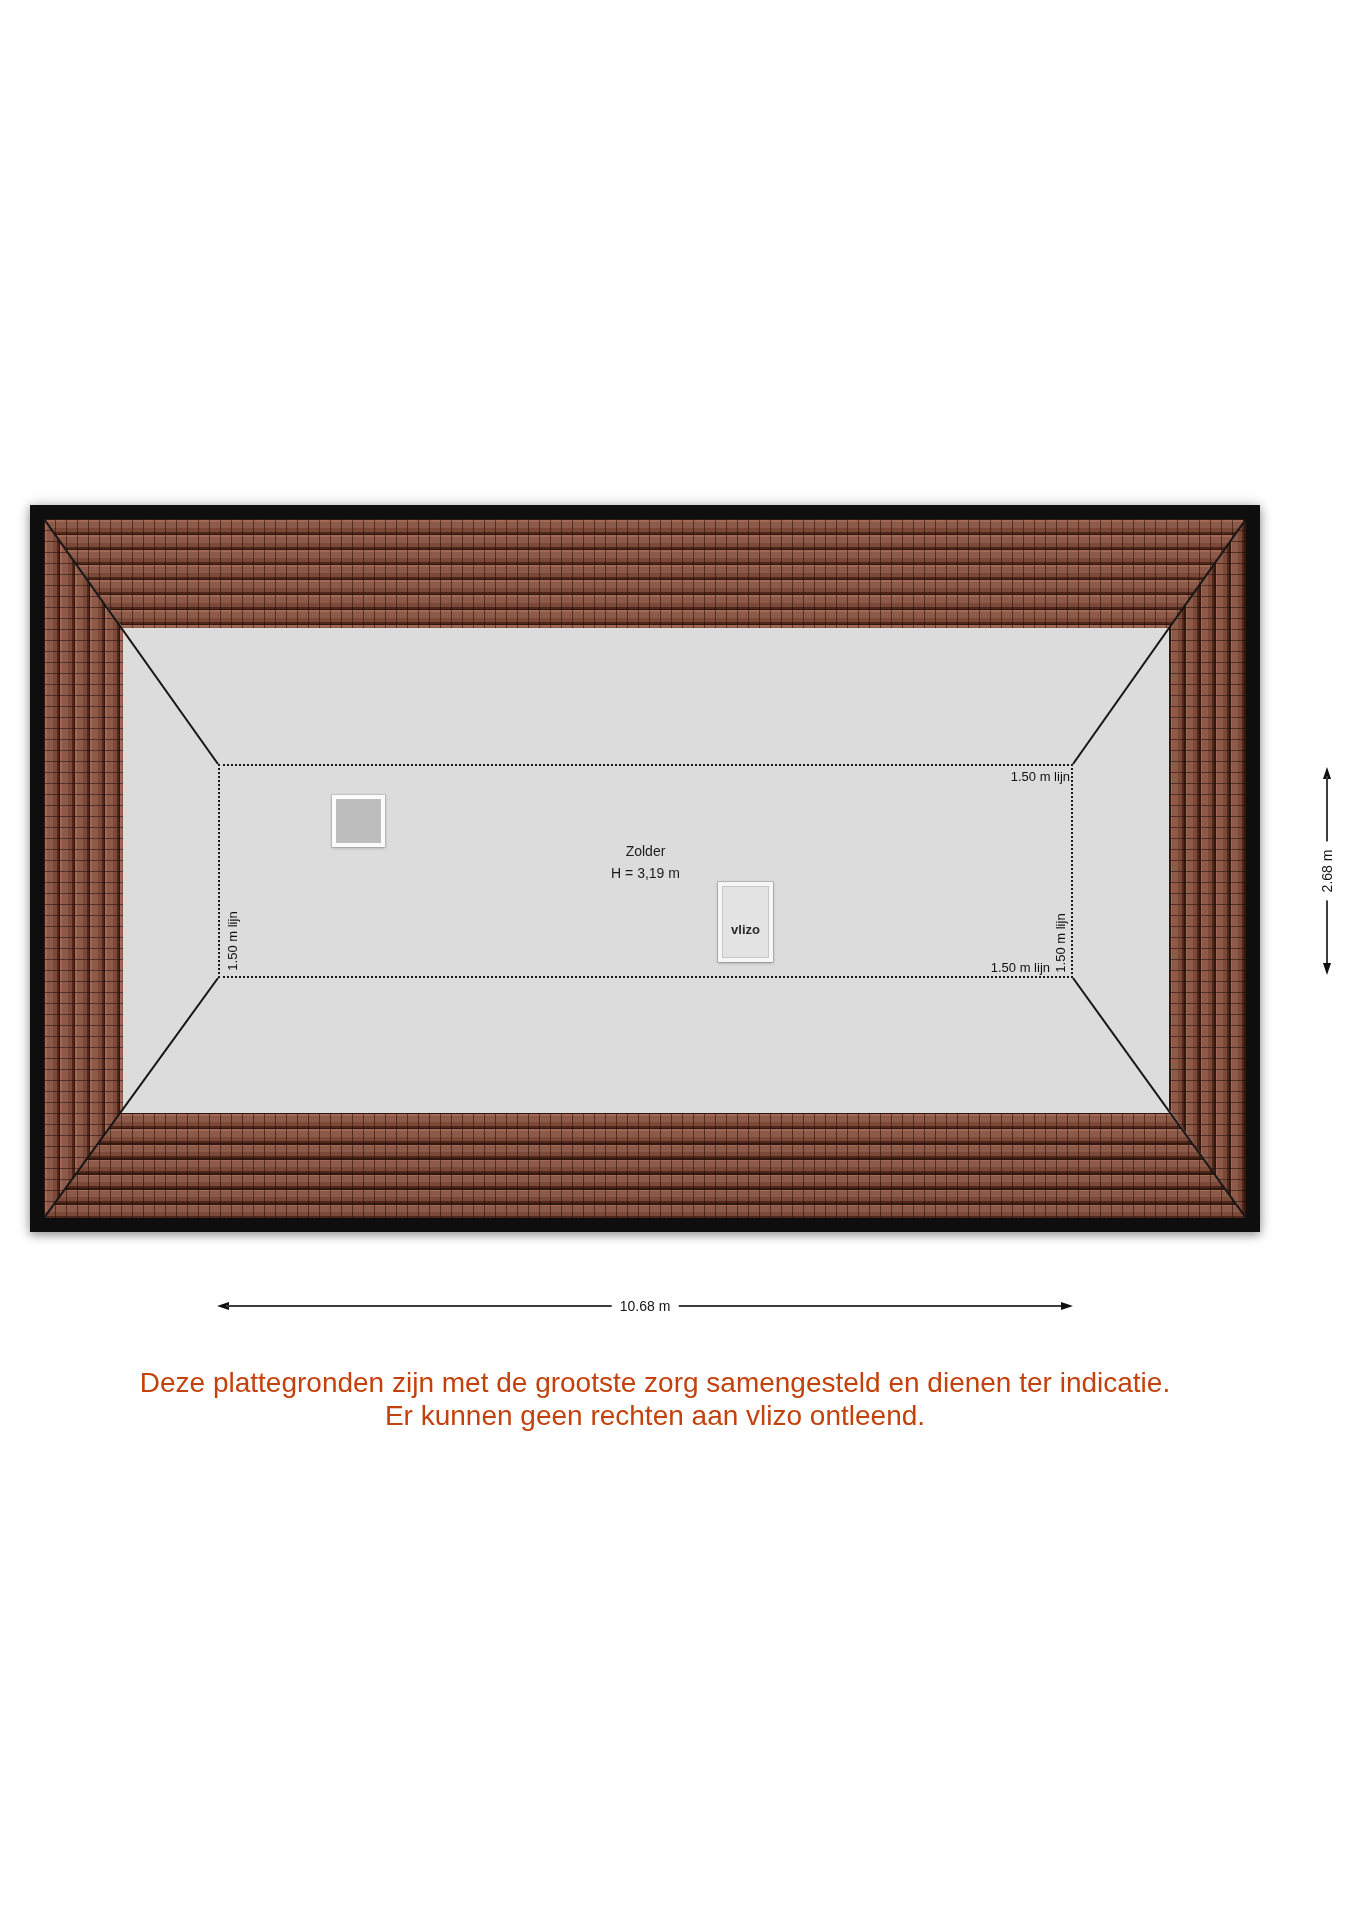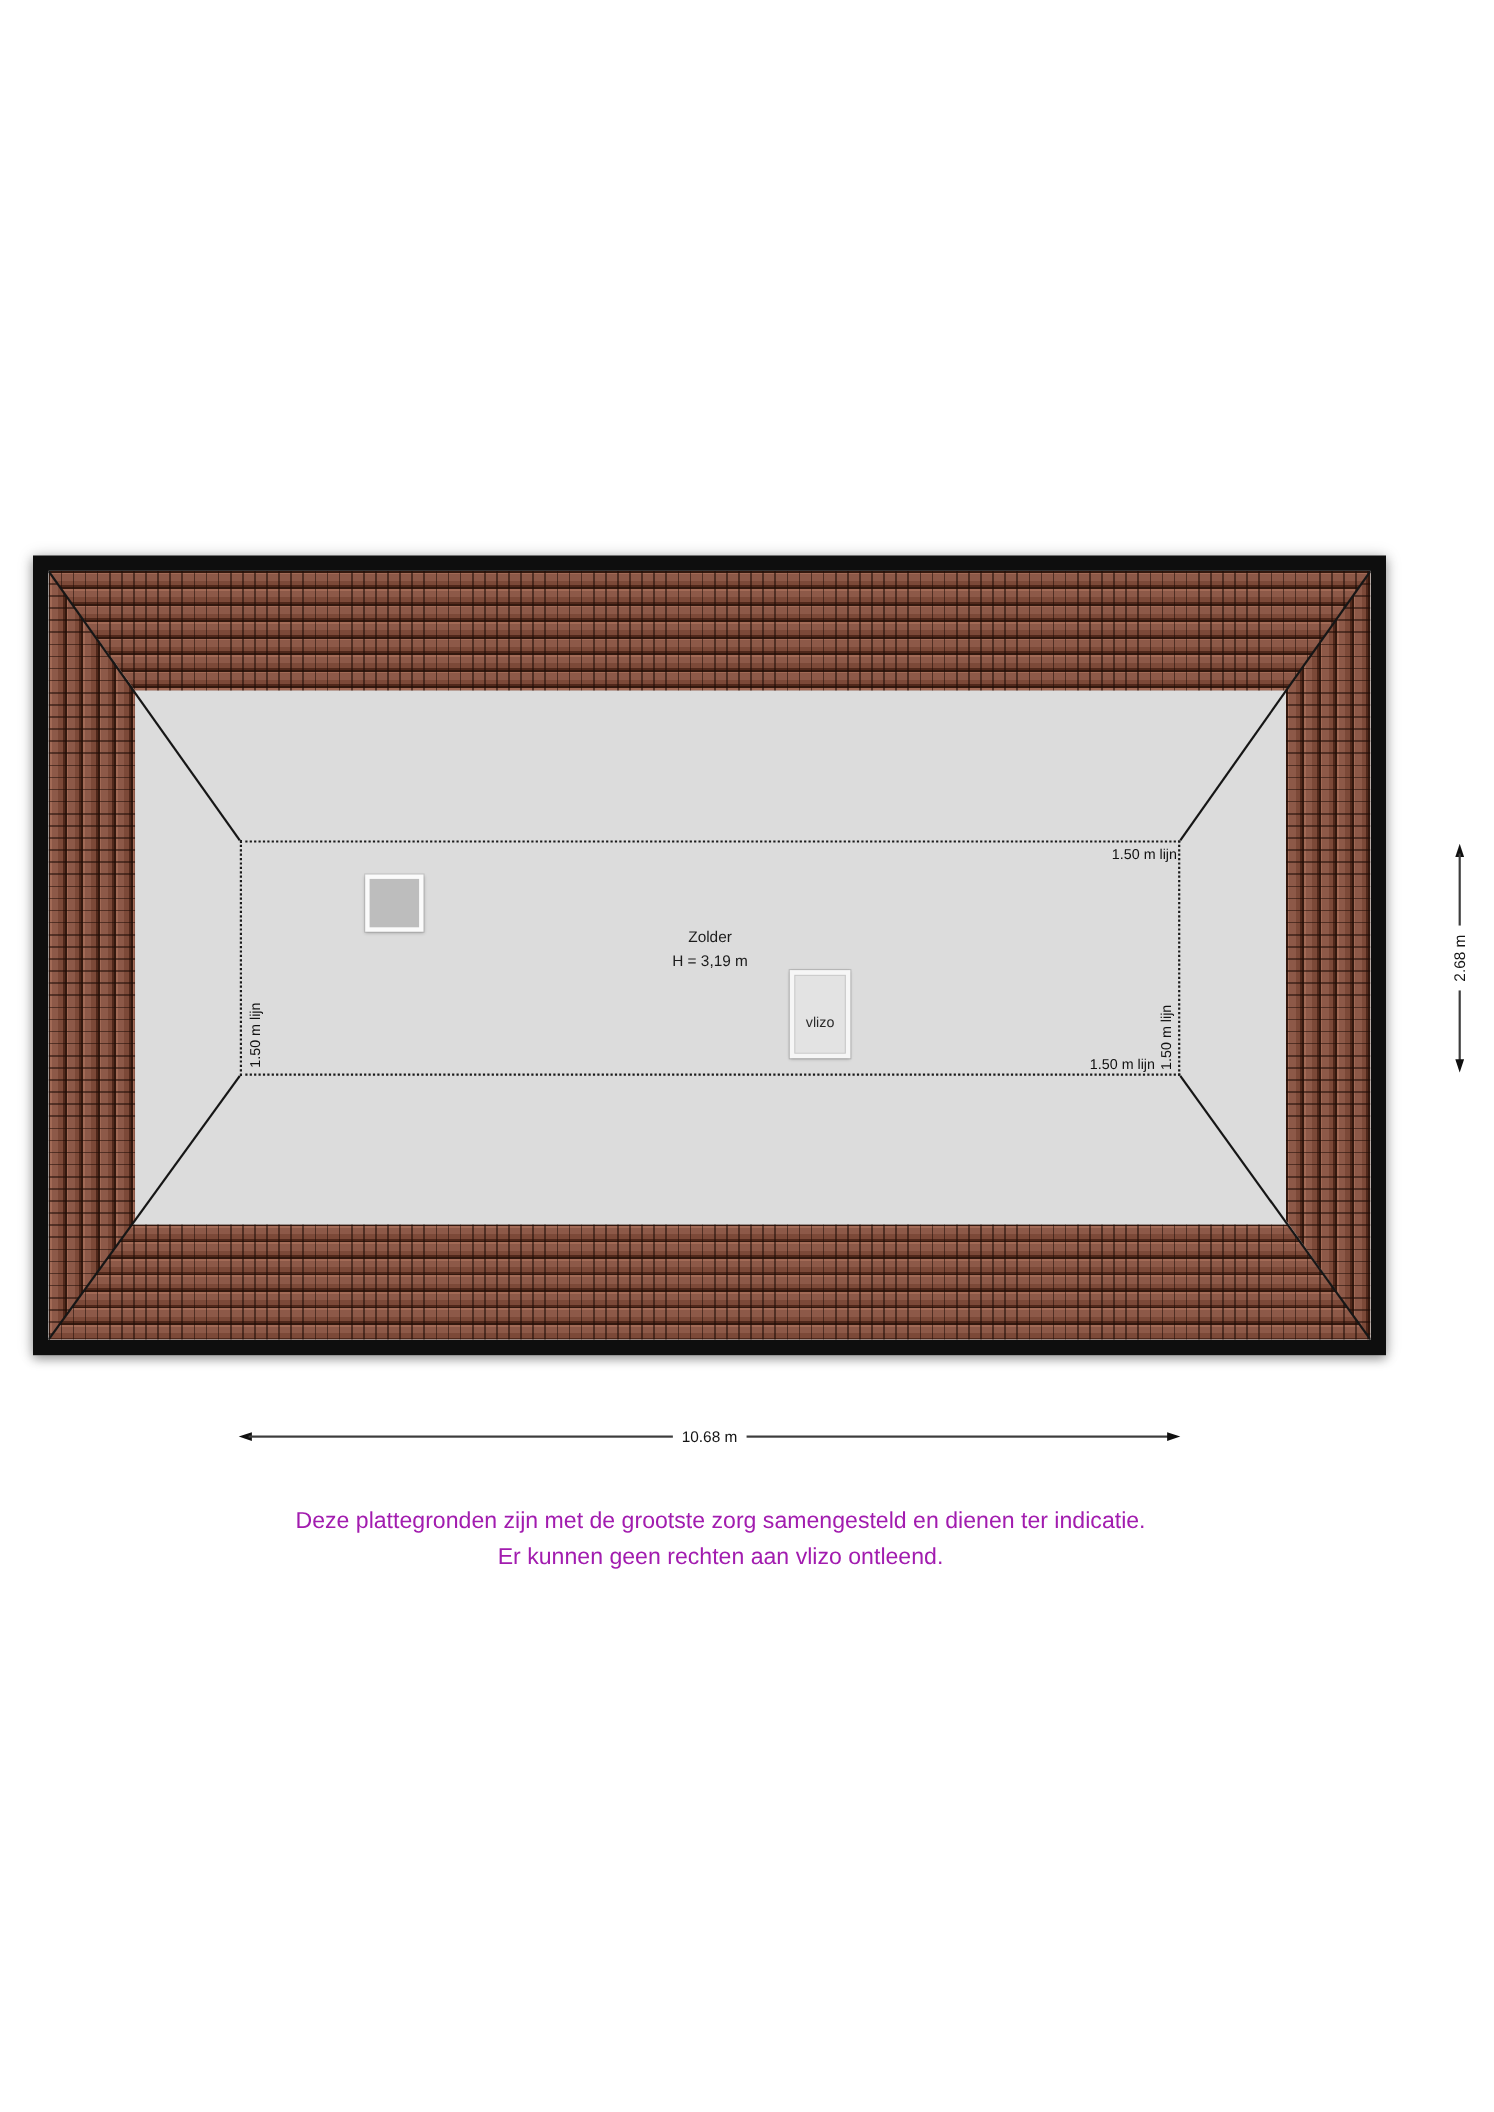--- a/index.html
+++ b/index.html
@@ -120,20 +120,21 @@
     top: 363px;
     width: 55px;
     height: 80px;
     box-sizing: border-box;
     background: #e3e3e3;
     border: 4px solid #f6f6f6;
     box-shadow: 0 1px 3px rgba(0,0,0,0.28), 0 0 0 1px #bdbdbd, inset 0 0 0 1px #c6c6c6;
     display: flex;
     align-items: center;
     justify-content: center;
+    font-weight: bold;
   }
   #vlizo-hatch span {
     font-size: 13px;
     color: #2a2a2a;
     padding-top: 14px;
   }
 
   
   .lijn-label {
     position: absolute;
@@ -218,23 +219,23 @@
     padding: 0 8px;
   }
 
   
   #disclaimer {
     position: absolute;
     left: 30px;
     top: 1366px;
     width: 1250px;
     text-align: center;
-    font-size: 21px;
+    font-size: 28px;
     line-height: 33px;
-    color: #a21caf;
+    color: #c2410c;
   }
 </style>
 </head>
 <body>
 
 <div id="page">
 
   <div id="plan-frame">
     <div id="plan-inner">
 

